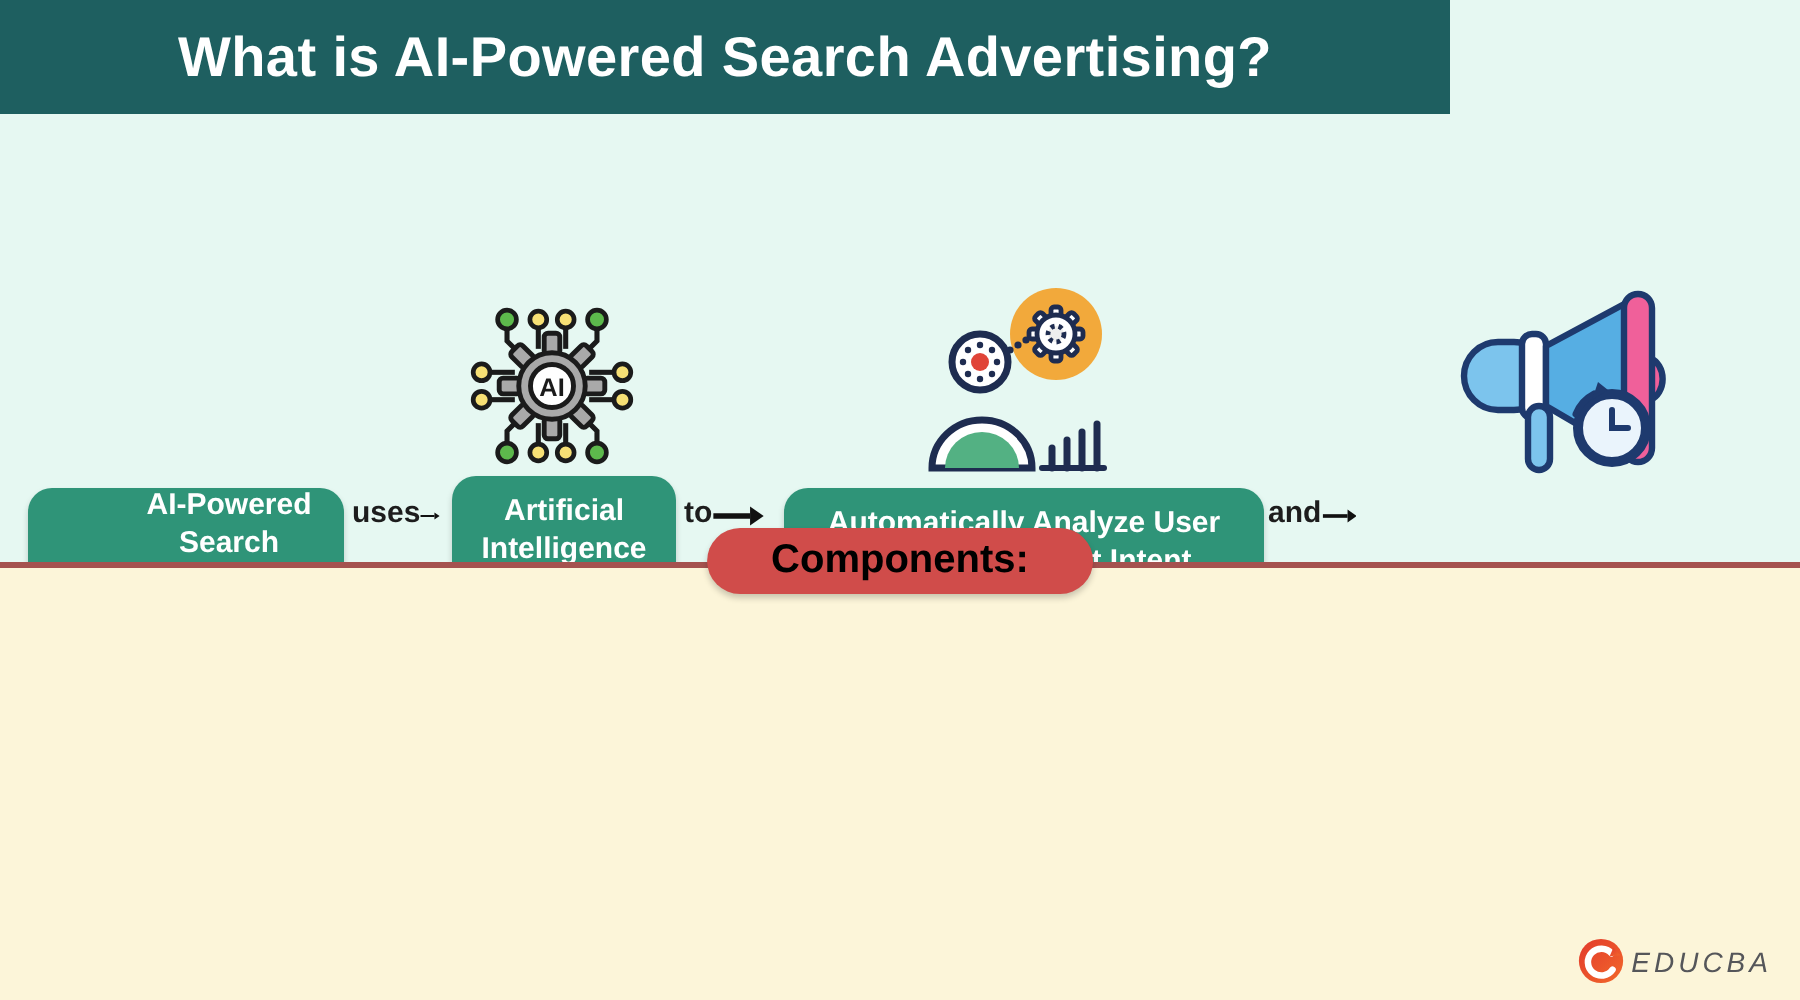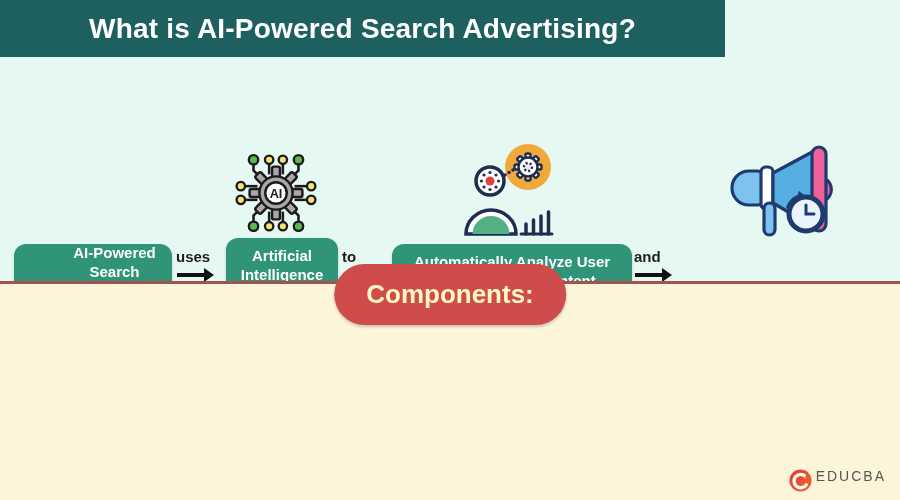--- a/index.html
+++ b/index.html
@@ -7,46 +7,46 @@
     font-family:"Liberation Sans",sans-serif;background:#e6f8f2;}
   
   .header{position:absolute;top:0;left:0;width:725px;height:57px;background:#1e5f60;
     display:flex;align-items:center;justify-content:center;}
   .header h1{margin:0;color:#fff;font-size:28px;font-weight:bold;letter-spacing:.2px;}
   
   .flow-section{position:absolute;top:57px;left:0;width:900px;height:224px;background:#e6f8f2;}
   .components-section{position:absolute;top:281px;left:0;width:900px;height:219px;background:#fcf5d9;}
   .divider{position:absolute;top:281px;left:0;width:900px;height:3px;background:#a5524f;z-index:1;}
   .components-pill{position:absolute;top:264px;left:450px;transform:translateX(-50%);z-index:2;
-    background:#d04c4a;color:#fef9c3;font-size:26px;font-weight:bold;padding:15px 32px;border-radius:999px;
+    background:#d04c4a;color:#000000;font-size:20px;font-weight:bold;padding:5px 32px;border-radius:999px;
     box-shadow:0 2px 3px rgba(0,0,0,.2);}
   
   .step-box{position:absolute;background:#2f9478;border-radius:12px;color:#fff;font-weight:bold;
     font-size:15px;line-height:1.25;display:flex;align-items:center;justify-content:center;
     text-align:center;white-space:pre-line;box-shadow:0 2px 3px rgba(0,0,0,.18);padding:2px 4px;box-sizing:border-box;}
   .s1{left:14px;top:187px;width:158px;height:56px;padding-left:47px;}
   .s2{left:226px;top:181px;width:112px;height:56px;}
   .s3{left:392px;top:187px;width:240px;height:56px;}
   .s4{left:681px;top:187px;width:209px;height:56px;}
   
-  .connector{position:absolute;display:flex;flex-direction:column;}
+  .connector{position:absolute;display:flex;align-items:center;}
   .cn1{left:176px;top:191px;width:44px;}
   .cn2{left:342px;top:191px;width:40px;}
   .cn3{left:634px;top:191px;width:44px;}
   .conn-label{font-size:15px;font-weight:600;color:#1d1d1d;margin-bottom:3px;}
   .arrow-svg{display:block;}
   
   .icon{position:absolute;}
   .fi1{left:52px;top:84px;width:96px;height:97px;}
   .fi2{left:232px;top:92px;width:88px;height:88px;}
   .fi3{left:460px;top:84px;width:100px;height:95px;}
   .fi4{left:728px;top:86px;width:112px;height:95px;}
   .icon svg{width:100%;height:100%;display:block;}
   
-  .brand{position:absolute;right:14px;bottom:7px;display:flex;align-items:flex-start;gap:3px;}
+  .brand{position:absolute;right:14px;bottom:7px;display:flex;align-items:center;gap:3px;font-style:italic;}
   .brand-text{color:#55565a;font-size:14px;letter-spacing:2px;font-weight:500;}
   svg text{font-family:"Liberation Sans",sans-serif;}
 </style>
 </head>
 <body>
 
 <div class="poster">
 
   <header class="header">
     <h1>What is AI-Powered Search Advertising?</h1>

